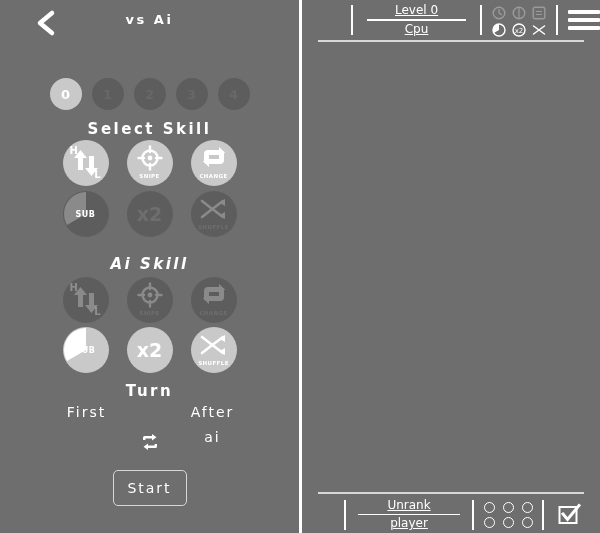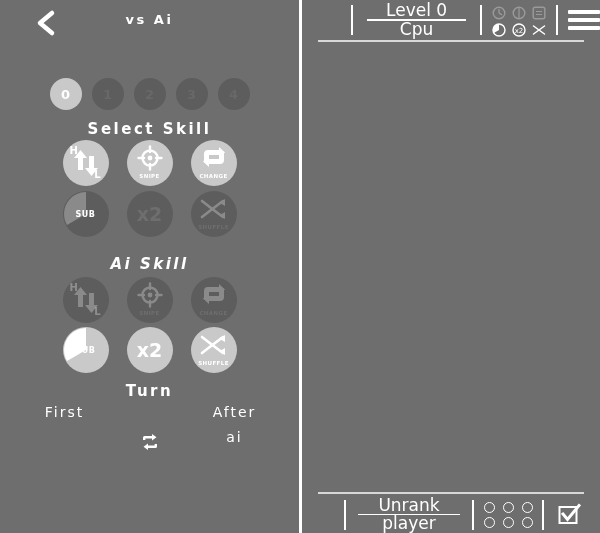--- a/index.html
+++ b/index.html
@@ -102,21 +102,21 @@
     letter-spacing:.5px;color:#ffffff;
   }
 
   
   .x2-text{font-size:19px;font-weight:700;line-height:1;color:#ffffff;}
   .skill-btn.off .x2-text{color:#6e6e6e;}
 
   
   .turn-block{position:absolute;left:0;top:400px;width:299px;}
   .turn-row{
-    display:flex;align-items:flex-start;justify-content:center;gap:22px;
+    display:flex;align-items:flex-start;justify-content:center;
   }
   .turn-side{
     width:92px;text-align:center;
     font-size:14px;letter-spacing:2px;line-height:25px;font-weight:500;
   }
   .turn-swap{
     width:34px;display:flex;align-items:flex-end;justify-content:center;
     height:50px;padding-bottom:6px;cursor:pointer;
   }
 
@@ -143,21 +143,21 @@
   .topbar-rule{
     position:absolute;left:16px;top:40px;width:266px;height:2px;
     background:#d8d8d8;
   }
   .bar-sep{
     width:2px;height:30px;background:#ffffff;flex:0 0 2px;
   }
   .lvl-block{
     width:112px;margin-left:10px;margin-right:10px;text-align:center;
   }
-  .lvl-top,.lvl-bot{font-size:17px;font-weight:500;line-height:15px;}
+  .lvl-top,.lvl-bot{font-size:12px;font-weight:500;line-height:15px;text-decoration:underline;}
   .lvl-line{height:1.6px;background:#ffffff;margin:1px 4px;}
 
   .icon-grid{
     margin:0 8px;
     display:grid;grid-template-columns:repeat(3,18px);
     grid-auto-rows:16px;gap:1px 2px;align-items:center;justify-items:center;
   }
   .mini-ic{width:14px;height:14px;}
   .mini-ic.off{opacity:.30;}
 
@@ -380,20 +380,21 @@
             <path d="M16 10 L16 12.5 A1.6 1.6 0 0 1 14.4 14 L7 14 L7 16 L2.5 12.8 L7 9.6 L7 11.6 L13.6 11.6 L13.6 10 Z" fill="#ffffff"></path>
           </svg>
         </div>
         <div class="turn-side">
           <div>After</div>
           <div>ai</div>
         </div>
       </div>
     </div>
 
+    <div class="start-btn">Start</div>
   </div>
 
   <div class="divider-v"></div>
 
   <div class="right-panel">
 
     <div class="topbar">
       <div style="width:52px;"></div>
       <div class="bar-sep"></div>
       <div class="lvl-block">

